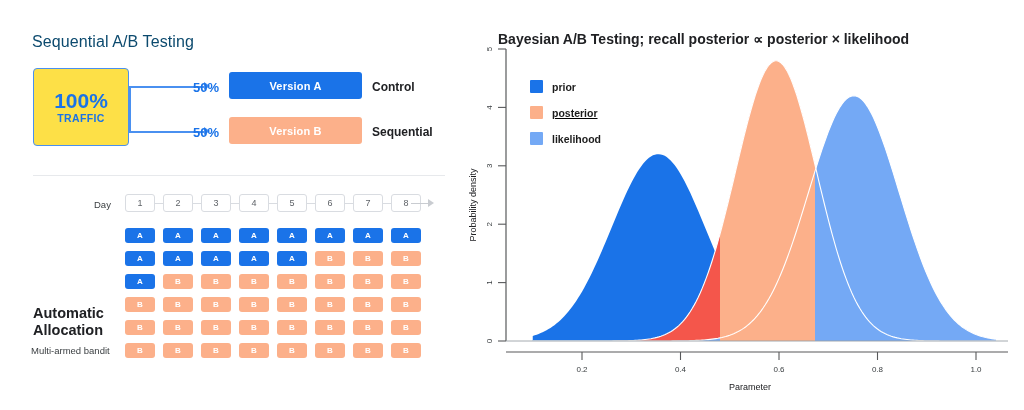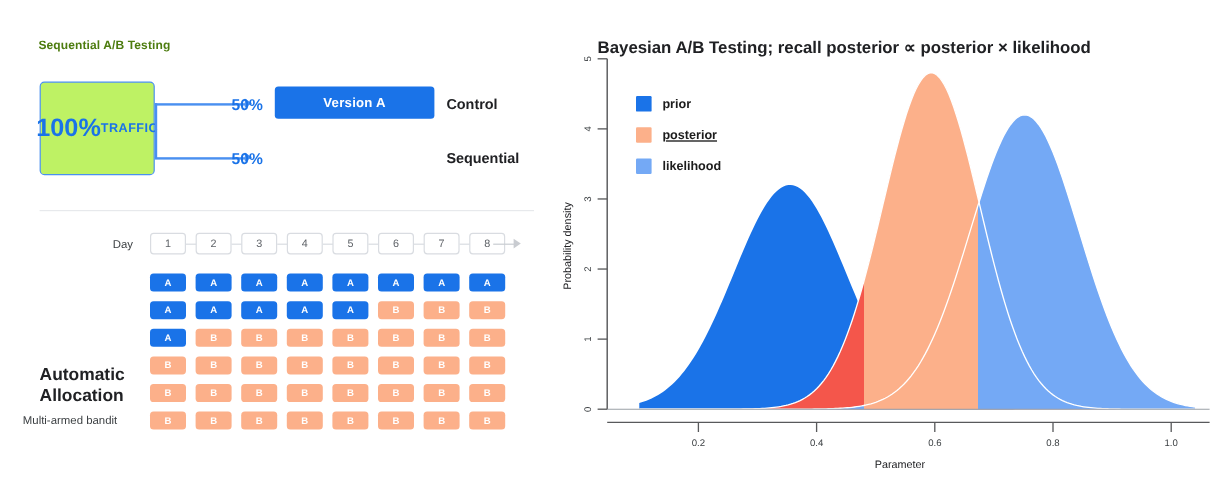--- a/index.html
+++ b/index.html
@@ -8,28 +8,28 @@
     background: #ffffff;
     font-family: "Liberation Sans", sans-serif;
     overflow: hidden;
   }
   #root { position: relative; width: 1024px; height: 410px; display: flex; }
 
   
   #left-panel { position: relative; width: 460px; height: 410px; flex: 0 0 460px; }
   #left-title {
     position: absolute; left: 32px; top: 33px;
-    font-size: 10px; font-weight: bold; color: #4d7c0f; letter-spacing: .1px;
+    font-size: 16px; font-weight: normal; color: #0c4a6e; letter-spacing: .1px;
   }
 
   
   #traffic-box {
     position: absolute; left: 33px; top: 68px; width: 96px; height: 78px;
-    border: 1.6px solid #4a90f0; border-radius: 4px; background: #bef264;
-    display: flex; flex-direction: row; align-items: center; justify-content: center;
+    border: 1.6px solid #4a90f0; border-radius: 4px; background: #fde047;
+    display: flex; flex-direction: column; align-items: center; justify-content: center;
   }
   #traffic-pct { font-size: 21px; font-weight: bold; color: #1a73e8; line-height: 1.05; }
   #traffic-label { font-size: 10.5px; font-weight: bold; color: #1a73e8; letter-spacing: .4px; }
 
   .arrow-line { position: absolute; height: 1.6px; background: #4a90f0; }
   .arrow-vert { position: absolute; width: 1.6px; background: #4a90f0; }
   .arrow-head {
     position: absolute; width: 0; height: 0;
     border-left: 6px solid #4a90f0;
     border-top: 4.5px solid transparent; border-bottom: 4.5px solid transparent;
@@ -74,21 +74,21 @@
     position: absolute; width: 30px; height: 15px; border-radius: 3px;
     display: flex; align-items: center; justify-content: center;
     font-size: 8px; font-weight: bold; color: #ffffff;
   }
 
   #alloc-title {
     position: absolute; left: 33px; top: 305px; width: 100px;
     font-size: 14.5px; font-weight: bold; color: #202124; line-height: 1.16;
   }
   #alloc-sub {
-    position: absolute; left: 19px; top: 345px;
+    position: absolute; left: 31px; top: 345px;
     font-size: 9.5px; color: #3c4043;
   }
 
   
   #right-panel { position: relative; width: 564px; height: 410px; flex: 0 0 564px; }
   #chart-title {
     position: absolute; left: 38px; top: 31px;
     font-size: 14px; font-weight: bold; color: #202124; white-space: nowrap;
   }
   #plot-svg { position: absolute; left: 0; top: 0; }
@@ -117,20 +117,21 @@
     <div class="arrow-vert" style="left:129px; top:86px; height:46px;"></div>
     <div class="arrow-line" style="left:129px; top:86px; width:76px;"></div>
     <div class="arrow-head" style="left:204px; top:82px;"></div>
     <div class="arrow-line" style="left:129px; top:131px; width:76px;"></div>
     <div class="arrow-head" style="left:204px; top:127px;"></div>
 
     <div class="pct-label" style="left:193px; top:80px;">50%</div>
     <div class="pct-label" style="left:193px; top:125px;">50%</div>
 
     <div class="version-bar" style="left:229px; top:72px; width:133px; background:#1a73e8;">Version A</div>
+    <div class="version-bar" style="left:229px; top:117px; width:133px; background:#fcb08a;">Version B</div>
 
     <div class="version-side-label" style="left:372px; top:80px;">Control</div>
     <div class="version-side-label" style="left:372px; top:125px;">Sequential</div>
 
     <div id="horiz-divider"></div>
 
     <div id="day-label">Day</div>
     <div id="day-boxes">
         <div class="day-box" style="left: 125px;">1</div>
         <div class="day-connector" style="left: 155px;"></div>

